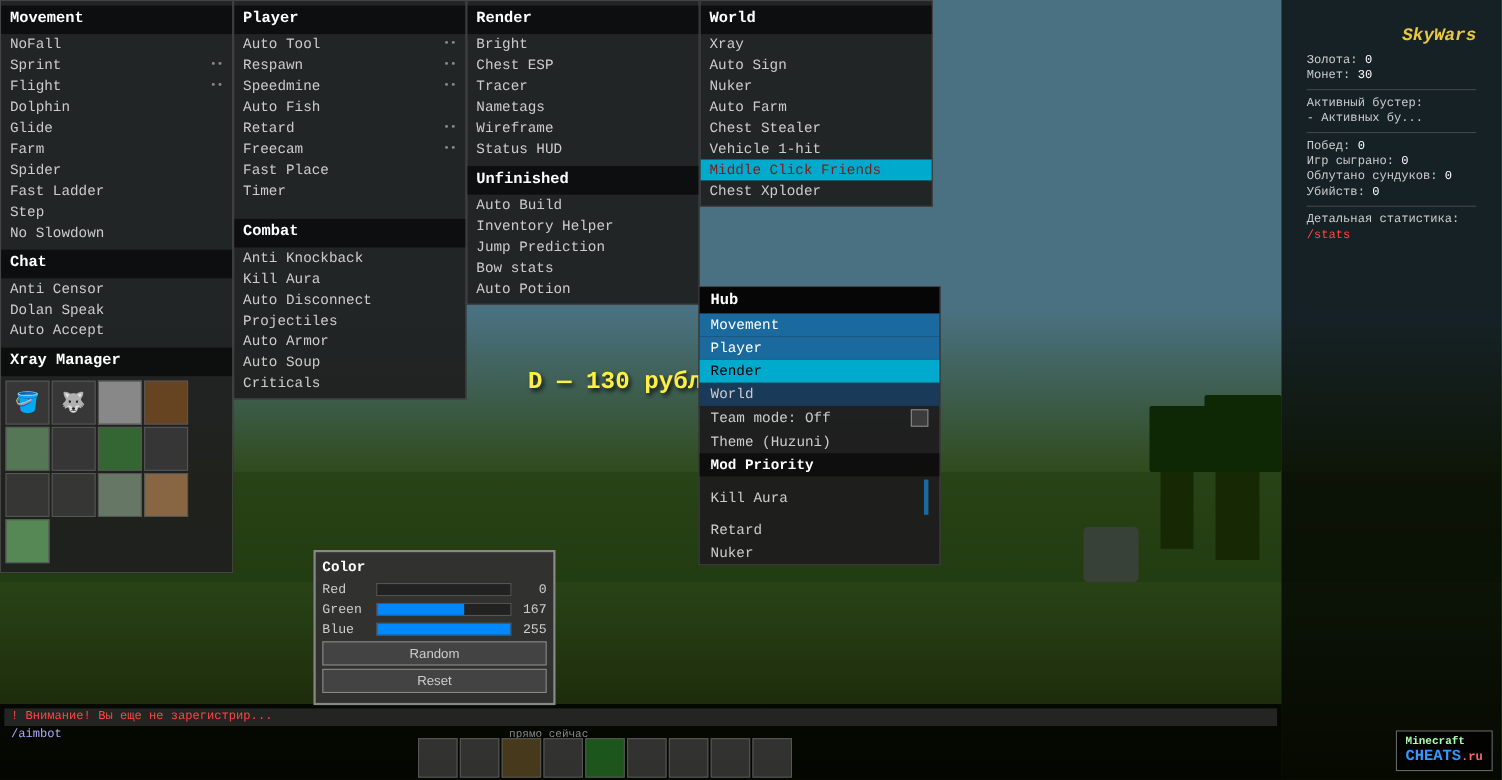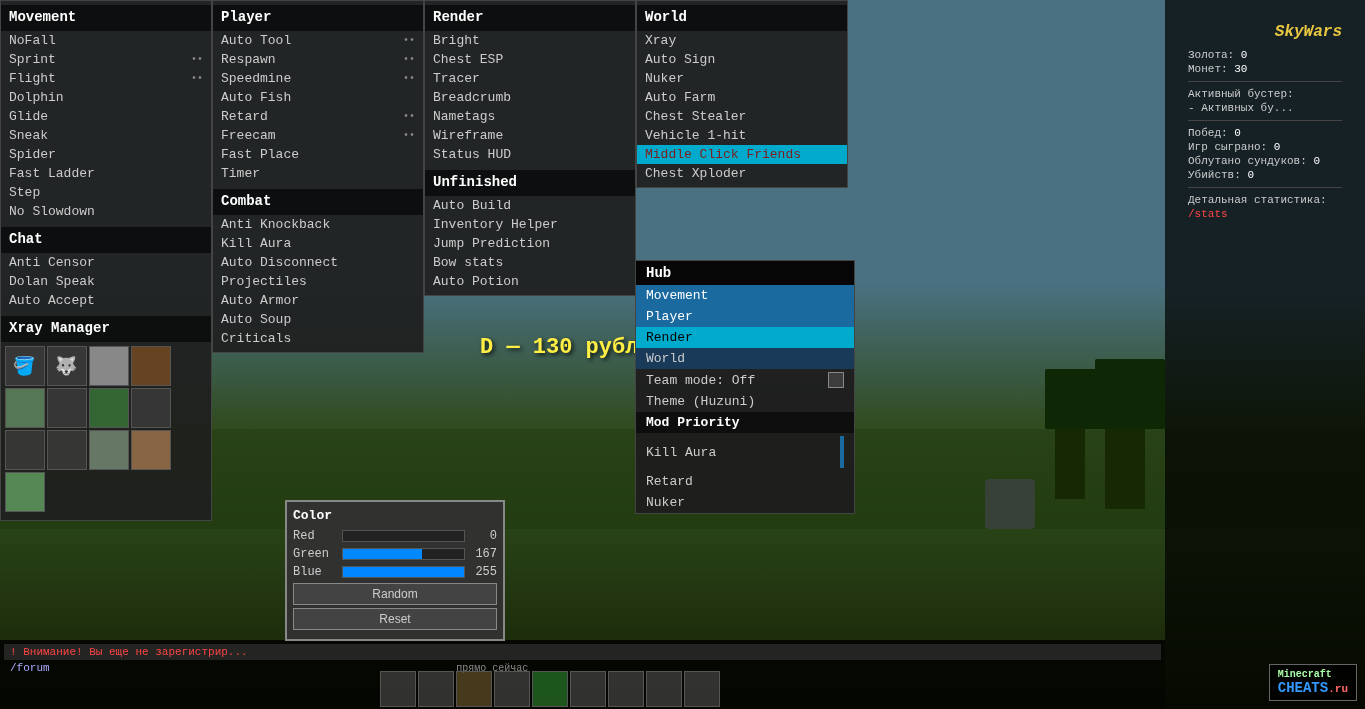--- a/index.html
+++ b/index.html
@@ -319,21 +319,21 @@
 
 <div class="menu-container">
 
   <div class="menu-panel" style="position:absolute;top:0;left:0;width:212px;">
     <div class="menu-panel-header">Movement</div>
     <div class="menu-item"><span>NoFall</span></div>
     <div class="menu-item"><span>Sprint</span><span class="dot">••</span></div>
     <div class="menu-item"><span>Flight</span><span class="dot">••</span></div>
     <div class="menu-item"><span>Dolphin</span></div>
     <div class="menu-item"><span>Glide</span></div>
-    <div class="menu-item"><span>Sneak</span></div>
+    <div class="menu-item"><span>Farm</span></div>
     <div class="menu-item"><span>Spider</span></div>
     <div class="menu-item"><span>Fast Ladder</span></div>
     <div class="menu-item"><span>Step</span></div>
     <div class="menu-item"><span>No Slowdown</span></div>
 
     <div style="margin-top:6px;">
       <div class="menu-panel-header">Chat</div>
       <div class="menu-item"><span>Anti Censor</span></div>
       <div class="menu-item"><span>Dolan Speak</span></div>
       <div class="menu-item"><span>Auto Accept</span></div>
@@ -364,38 +364,37 @@
     <div class="menu-panel-header">Player</div>
     <div class="menu-item"><span>Auto Tool</span><span class="dot">••</span></div>
     <div class="menu-item"><span>Respawn</span><span class="dot">••</span></div>
     <div class="menu-item"><span>Speedmine</span><span class="dot">••</span></div>
     <div class="menu-item"><span>Auto Fish</span></div>
     <div class="menu-item"><span>Retard</span><span class="dot">••</span></div>
     <div class="menu-item"><span>Freecam</span><span class="dot">••</span></div>
     <div class="menu-item"><span>Fast Place</span></div>
     <div class="menu-item"><span>Timer</span></div>
 
-    <div style="margin-top:6px;">
+    <div style="margin-top:16px;">
       <div class="menu-panel-header">Combat</div>
       <div class="menu-item"><span>Anti Knockback</span></div>
       <div class="menu-item"><span>Kill Aura</span></div>
       <div class="menu-item"><span>Auto Disconnect</span></div>
       <div class="menu-item"><span>Projectiles</span></div>
       <div class="menu-item"><span>Auto Armor</span></div>
       <div class="menu-item"><span>Auto Soup</span></div>
       <div class="menu-item"><span>Criticals</span></div>
     </div>
   </div>
 
   <div class="menu-panel" style="position:absolute;top:0;left:424px;width:212px;">
     <div class="menu-panel-header">Render</div>
     <div class="menu-item"><span>Bright</span></div>
     <div class="menu-item"><span>Chest ESP</span></div>
     <div class="menu-item"><span>Tracer</span></div>
-    <div class="menu-item"><span>Breadcrumb</span></div>
     <div class="menu-item"><span>Nametags</span></div>
     <div class="menu-item"><span>Wireframe</span></div>
     <div class="menu-item"><span>Status HUD</span></div>
 
     <div style="margin-top:6px;">
       <div class="menu-panel-header">Unfinished</div>
       <div class="menu-item"><span>Auto Build</span></div>
       <div class="menu-item"><span>Inventory Helper</span></div>
       <div class="menu-item"><span>Jump Prediction</span></div>
       <div class="menu-item"><span>Bow stats</span></div>
@@ -511,21 +510,21 @@
   </div>
 </div>
 
 <div style="position:absolute;top:335px;left:480px;color:#ffee44;font-size:22px;font-weight:bold;z-index:12;font-family:'Courier New',monospace;text-shadow:2px 2px 4px rgba(0,0,0,0.8);">D — 130 рублей</div>
 
 <div class="bottom-bar">
   <div class="chat-bar">
     <span>! Внимание! Вы еще не зарегистрир...</span>
   </div>
   <div style="color:#aaaaff;font-size:11px;padding:2px 6px;">
-    <span>/forum</span>
+    <span>/aimbot</span>
     <span style="color:#888;margin-left:400px;font-size:10px;">прямо сейчас</span>
   </div>
 
   <div class="hotbar" style="position:absolute;bottom:2px;left:380px;">
     <div class="hotbar-slot"></div>
     <div class="hotbar-slot"></div>
     <div class="hotbar-slot" style="background:rgba(100,80,40,0.7);"></div>
     <div class="hotbar-slot"></div>
     <div class="hotbar-slot" style="background:rgba(40,120,40,0.7);"></div>
     <div class="hotbar-slot"></div>

